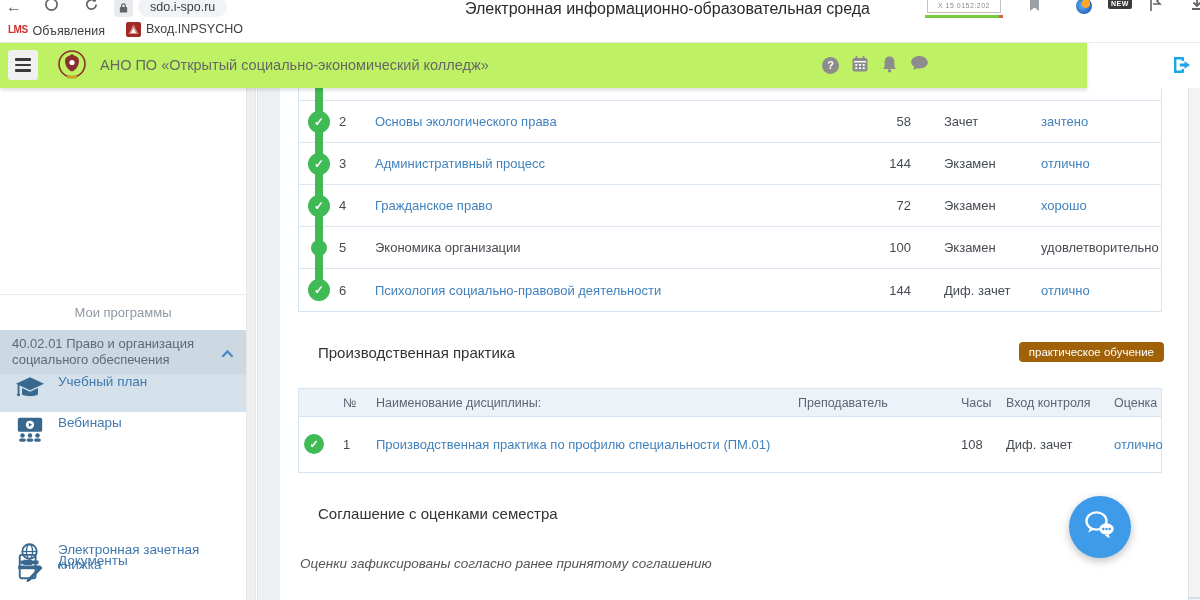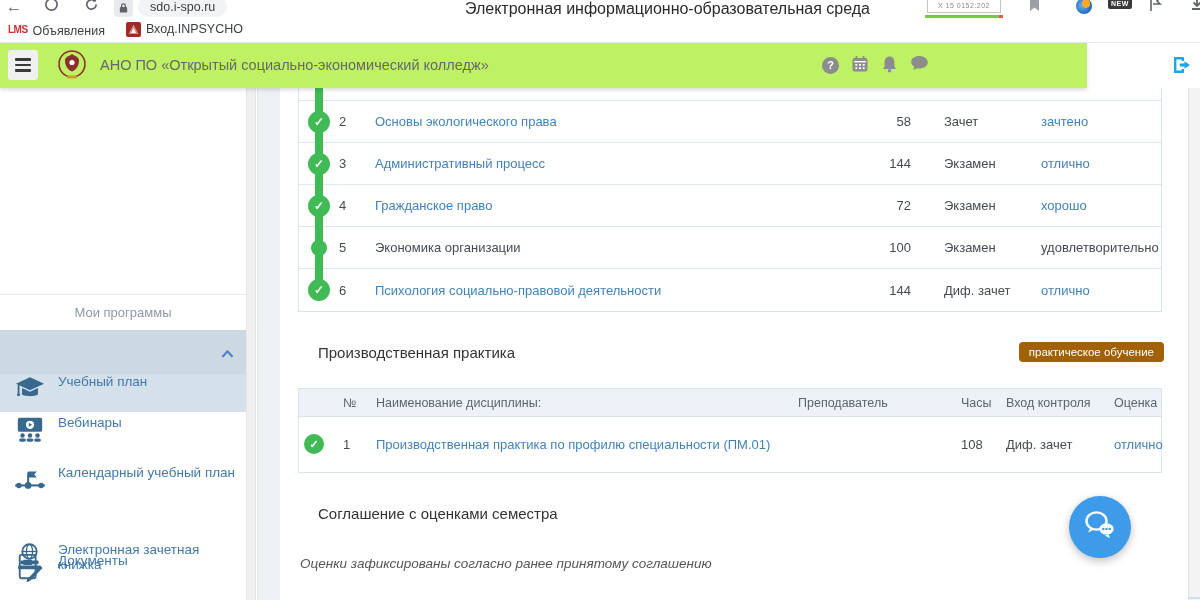--- a/index.html
+++ b/index.html
@@ -224,20 +224,21 @@
 </div>
 
 <div class="gap-left"></div>
 <div class="scroll-right"></div>
 <div class="card-bottom-line"></div>
 
 <div class="sidebar">
   <div class="sb-scroll"></div>
   <div class="sb-label">Мои программы</div>
   <div class="sb-program">
+    <span>40.02.01 Право и организация социального обеспечения</span>
     <span class="chev">
       <svg width="13" height="9" viewBox="0 0 14 10">
           <polyline points="2,8 7,2.5 12,8" fill="none" stroke="#4a86c8" stroke-width="2.4" stroke-linecap="round"></polyline>
         </svg>
     </span>
   </div>
 
   <div class="sb-item active">
     <span class="ic">
       <svg width="30" height="27" viewBox="0 0 32 28">
@@ -262,33 +263,20 @@
             <circle cx="24" cy="21" r="2.4"></circle>
             <rect x="4.4" y="24" width="7.2" height="3.6" rx="1.8"></rect>
             <rect x="12.4" y="24" width="7.2" height="3.6" rx="1.8"></rect>
             <rect x="20.4" y="24" width="7.2" height="3.6" rx="1.8"></rect>
           </g>
         </svg>
     </span>
     <span class="lbl">Вебинары</span>
   </div>
 
-  <div class="sb-item sb-i2">
-    <span class="ic">
-      <svg width="32" height="26" viewBox="0 0 34 28">
-          <path d="M1 22h32" stroke="#39688f" stroke-width="2.2"></path>
-          <circle cx="5" cy="22" r="3" fill="#39688f"></circle>
-          <circle cx="29" cy="22" r="3" fill="#39688f"></circle>
-          <circle cx="15" cy="22" r="3.6" fill="#39688f"></circle>
-          <path d="M15 21V8" stroke="#39688f" stroke-width="2.2"></path>
-          <path d="M15 7h9.5l-3 3.2 3 3.2H15z" fill="#39688f"></path>
-        </svg>
-    </span>
-    <span class="lbl">Календарный учебный план</span>
-  </div>
 
   <div class="sb-item sb-i3">
     <span class="ic">
       <svg width="29" height="29" viewBox="0 0 32 31">
           <circle cx="16" cy="10" r="8" fill="none" stroke="#39688f" stroke-width="2"></circle>
           <ellipse cx="16" cy="10" rx="3.4" ry="8" fill="none" stroke="#39688f" stroke-width="1.4"></ellipse>
           <path d="M8 10h16" stroke="#39688f" stroke-width="1.4"></path>
           <rect x="6" y="20" width="20" height="4" rx="1" fill="#39688f"></rect>
           <rect x="3.5" y="25.5" width="25" height="4" rx="1" fill="#39688f"></rect>
         </svg>

